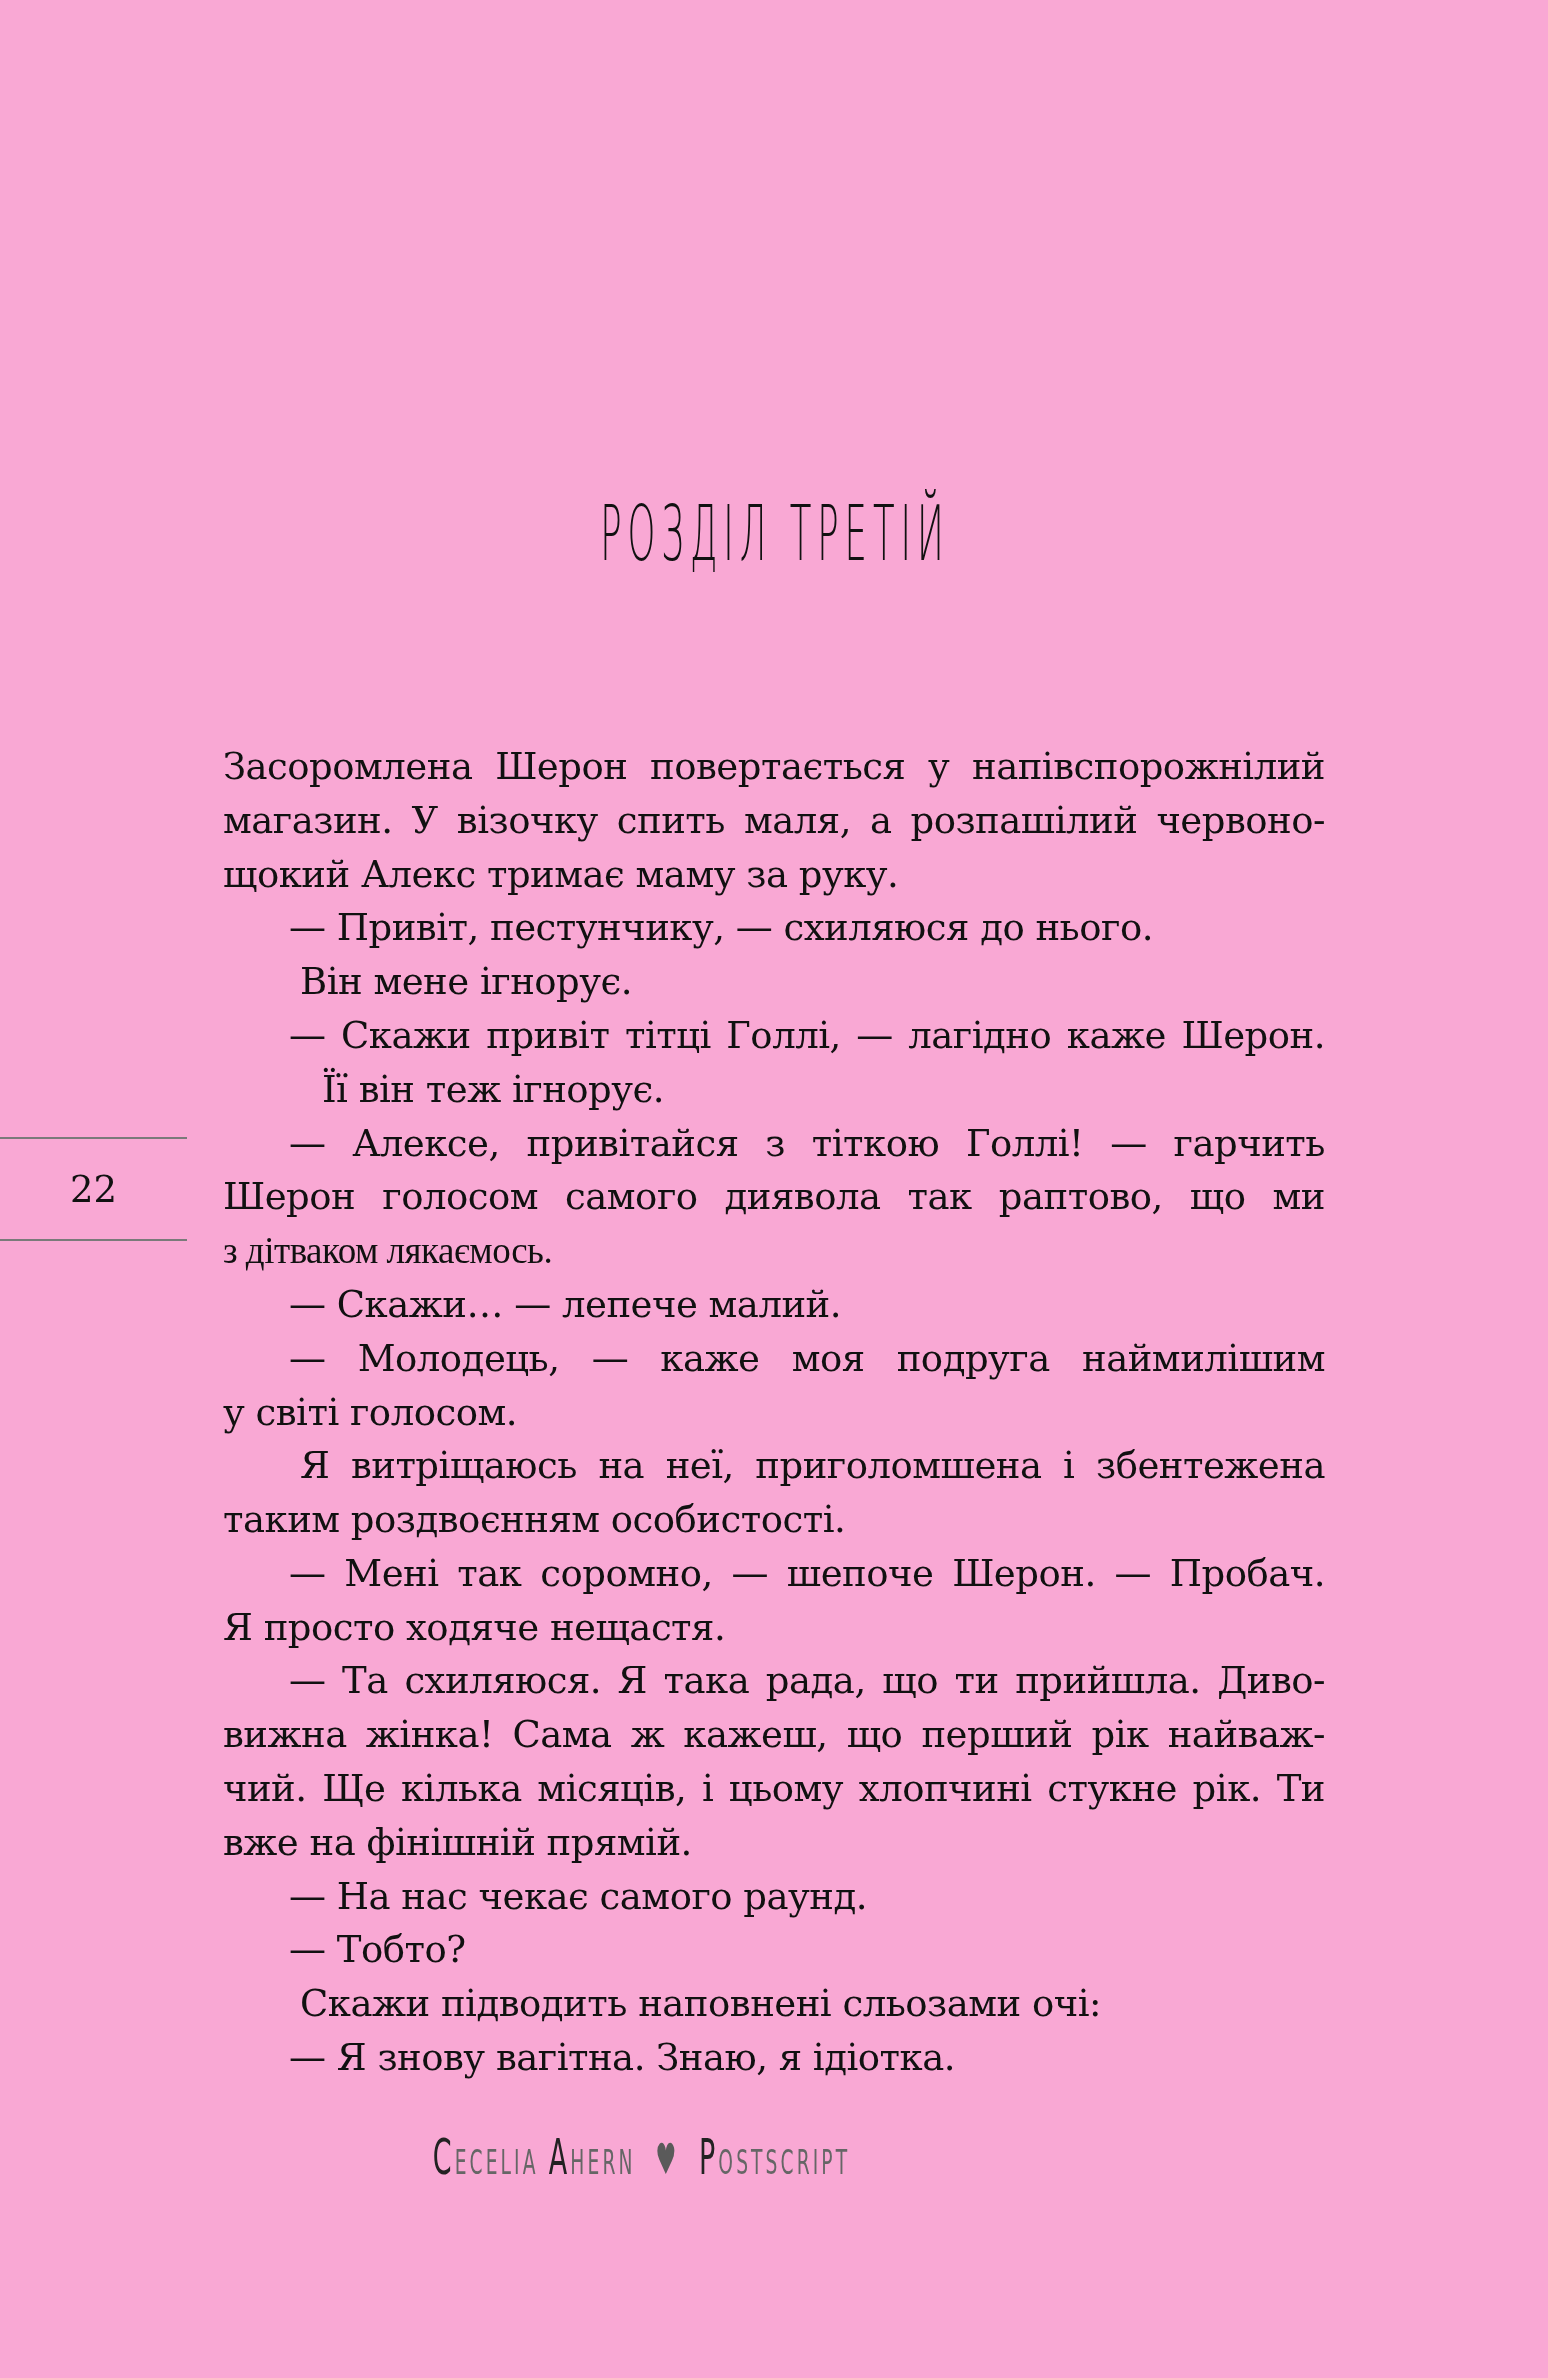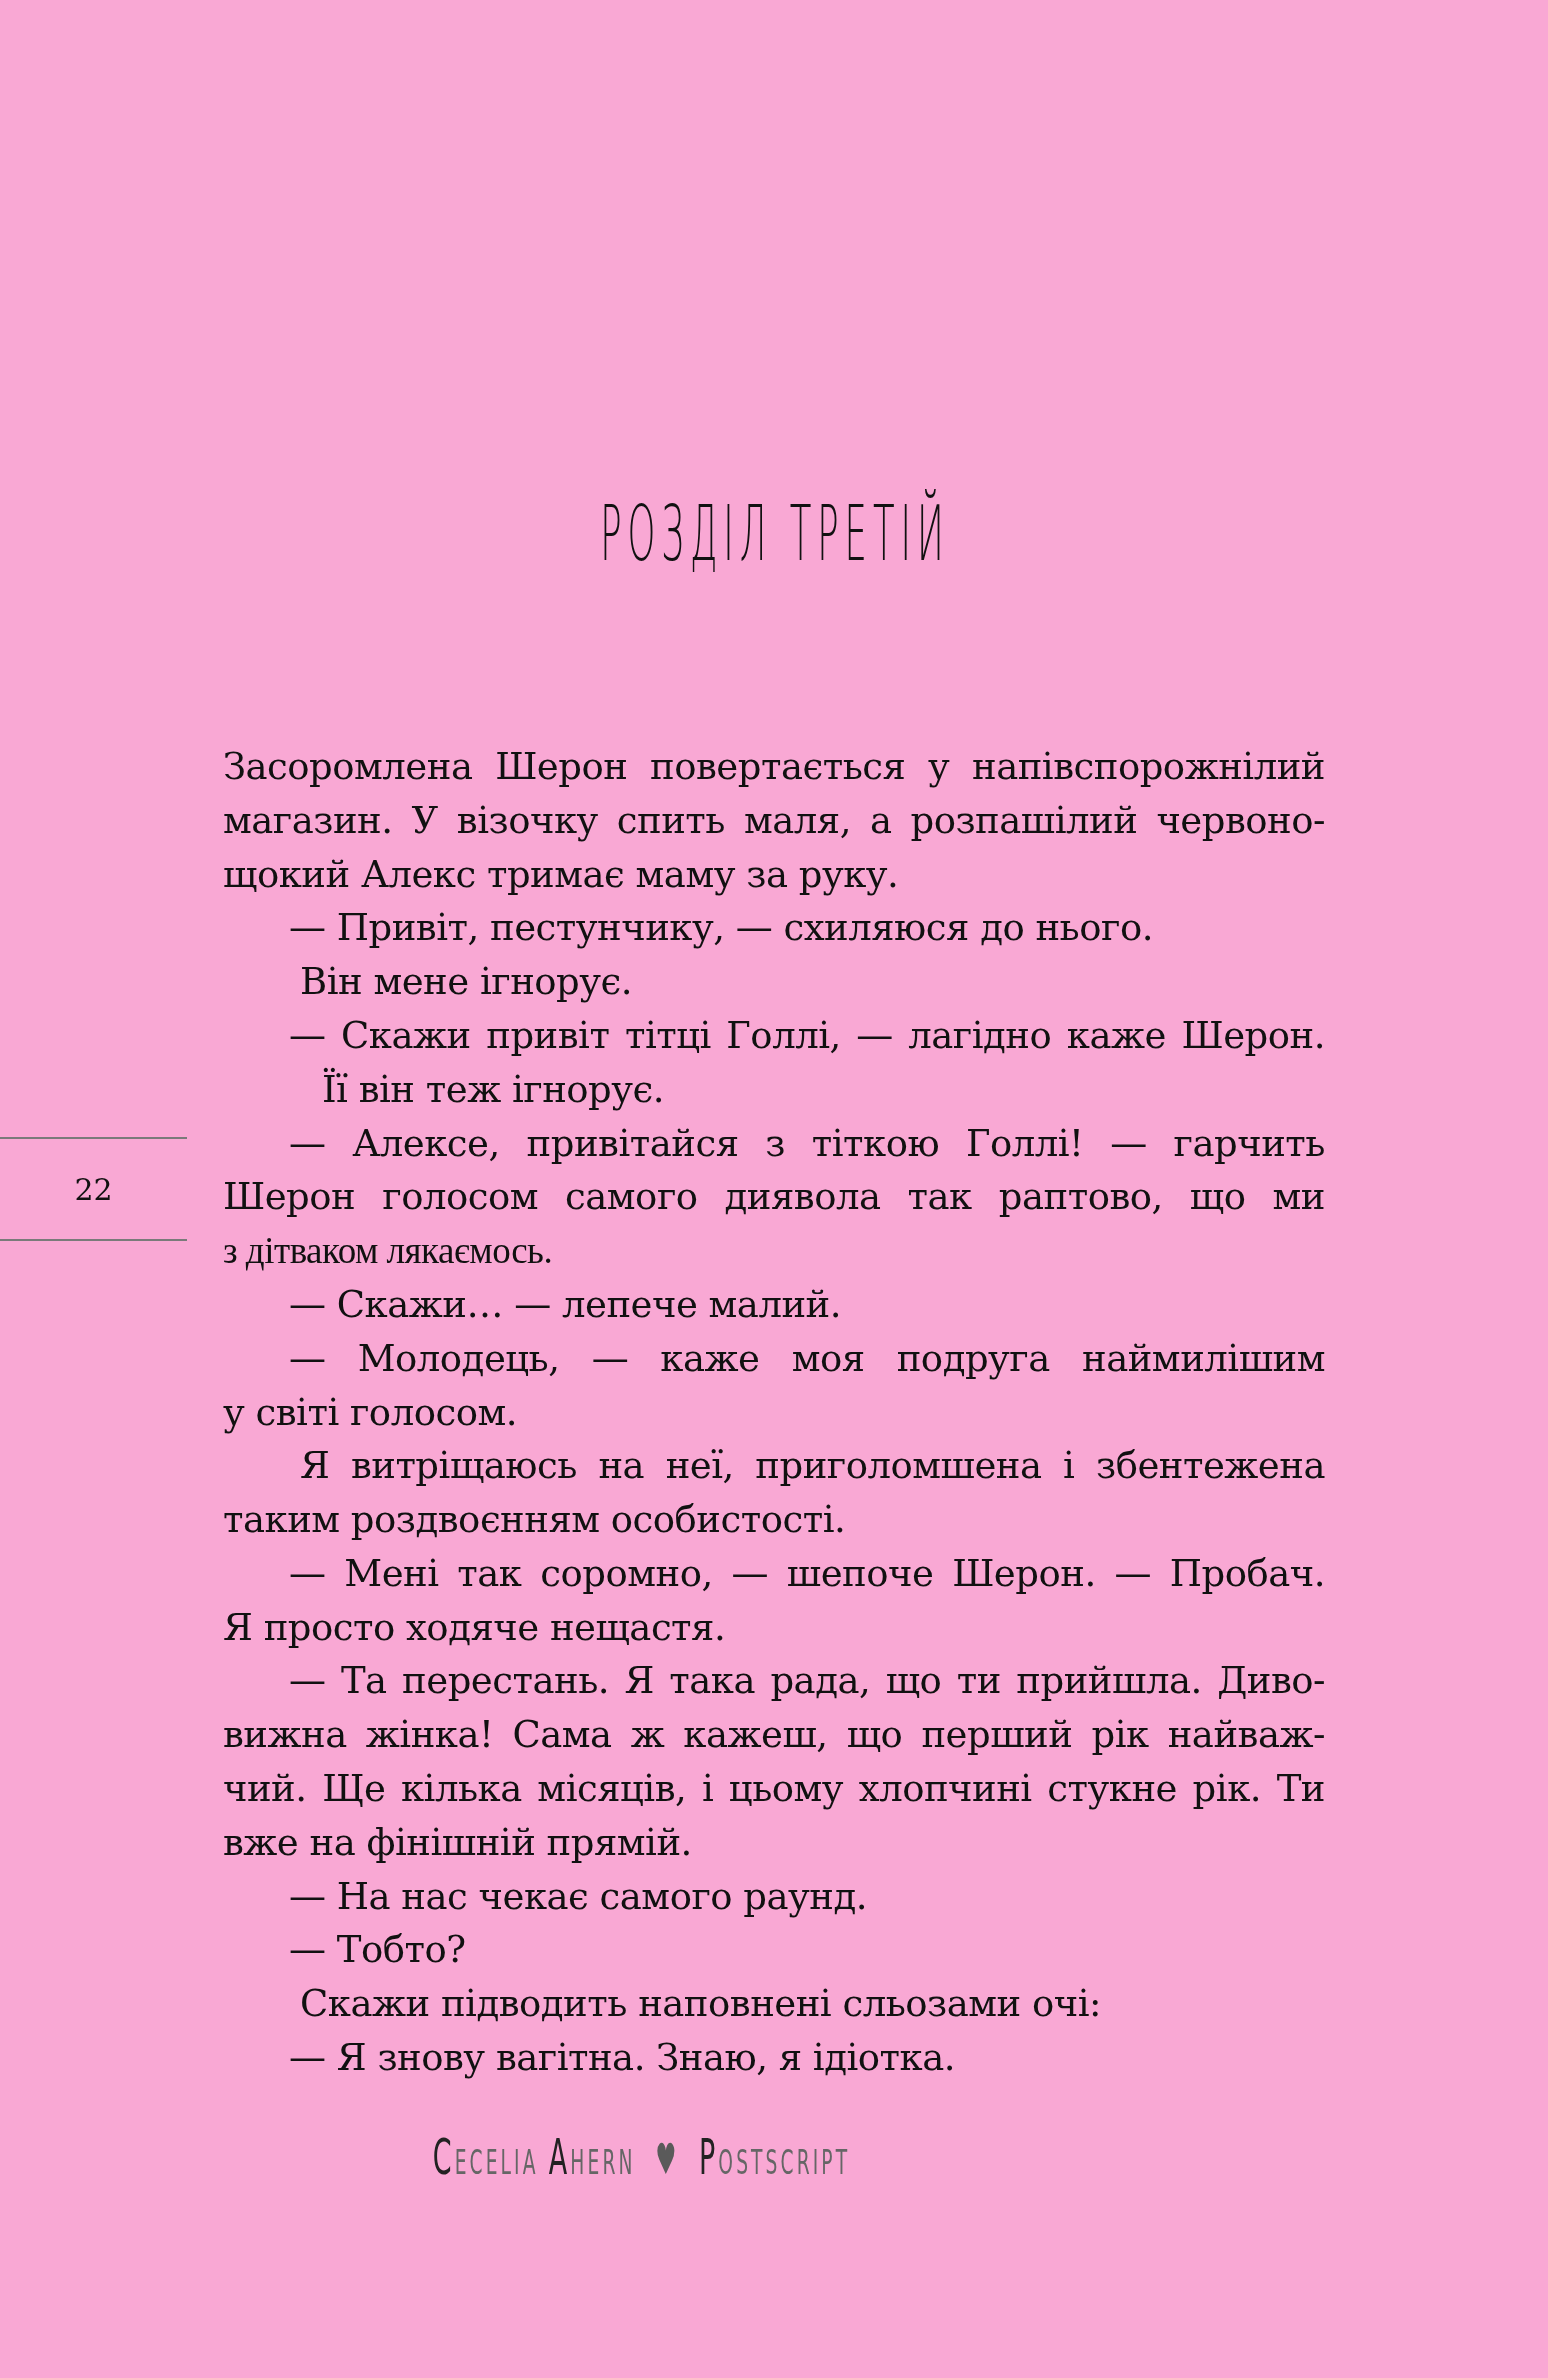--- a/index.html
+++ b/index.html
@@ -23,21 +23,21 @@
       font-weight: 200;
     }
 
     .rule { position: absolute; left: 0; width: 187px; height: 1.9px; background: #7a7a7a; }
     .rule.top { top: 1137px; }
     .rule.bottom { top: 1239px; }
     .page-number {
       position: absolute; left: 0; width: 187px; top: 1166px;
       text-align: center;
       font-family: "DejaVu Serif", serif;
-      font-size: 30px; line-height: 47px; color: #111;
+      font-size: 37px; line-height: 47px; color: #111;
     }
 
     .body-text { position: absolute; left: 223px; top: 0; width: 1102px; }
     .line {
       position: absolute; left: 0; width: 1102px; height: 53px;
       font-family: "DejaVu Serif", serif;
       font-size: 37px; line-height: 53px;
       color: #111;
       white-space: nowrap;
       text-align: justify; text-align-last: justify;
@@ -83,21 +83,21 @@
       <div class="line ind" style="top: 1117px; letter-spacing: -0.5px;">— Алексе, привітайся з тіткою Голлі! — гарчить</div>
       <div class="line" style="top: 1170px; letter-spacing: -0.5px;">Шерон голосом самого диявола так раптово, що ми</div>
       <div class="line last" style="top: 1224px; letter-spacing: -0.5px; font-family: Liberation Serif, serif;">з дітваком лякаємось.</div>
       <div class="line last ind" style="top: 1278px; letter-spacing: -0.5px;">— Скажи… — лепече малий.</div>
       <div class="line ind" style="top: 1332px; letter-spacing: -0.5px;">— Молодець, — каже моя подруга наймилішим</div>
       <div class="line last" style="top: 1386px; letter-spacing: -0.5px;">у світі голосом.</div>
       <div class="line ind2" style="top: 1439px; letter-spacing: -0.5px;">Я витріщаюсь на неї, приголомшена і збентежена</div>
       <div class="line last" style="top: 1493px; letter-spacing: -0.5px;">таким роздвоєнням особистості.</div>
       <div class="line ind" style="top: 1547px; letter-spacing: -0.5px;">— Мені так соромно, — шепоче Шерон. — Пробач.</div>
       <div class="line last" style="top: 1601px; letter-spacing: -0.5px;">Я просто ходяче нещастя.</div>
-      <div class="line ind" style="top: 1654px; letter-spacing: -0.5px;">— Та перестань. Я така рада, що ти прийшла. Диво-</div>
+      <div class="line ind" style="top: 1654px; letter-spacing: -0.5px;">— Та схиляюся. Я така рада, що ти прийшла. Диво-</div>
       <div class="line" style="top: 1708px; letter-spacing: -0.5px;">вижна жінка! Сама ж кажеш, що перший рік найваж-</div>
       <div class="line" style="top: 1762px; letter-spacing: -0.5px;">чий. Ще кілька місяців, і цьому хлопчині стукне рік. Ти</div>
       <div class="line last" style="top: 1816px; letter-spacing: -0.5px;">вже на фінішній прямій.</div>
       <div class="line last ind" style="top: 1870px; letter-spacing: -0.5px;">— На нас чекає самого раунд.</div>
       <div class="line last ind" style="top: 1923px; letter-spacing: -0.5px;">— Тобто?</div>
       <div class="line last ind2" style="top: 1977px; letter-spacing: -0.5px;">Скажи підводить наповнені сльозами очі:</div>
       <div class="line last ind" style="top: 2031px; letter-spacing: -0.5px;">— Я знову вагітна. Знаю, я ідіотка.</div>
     </div>
 
   <div class="running-footer">

